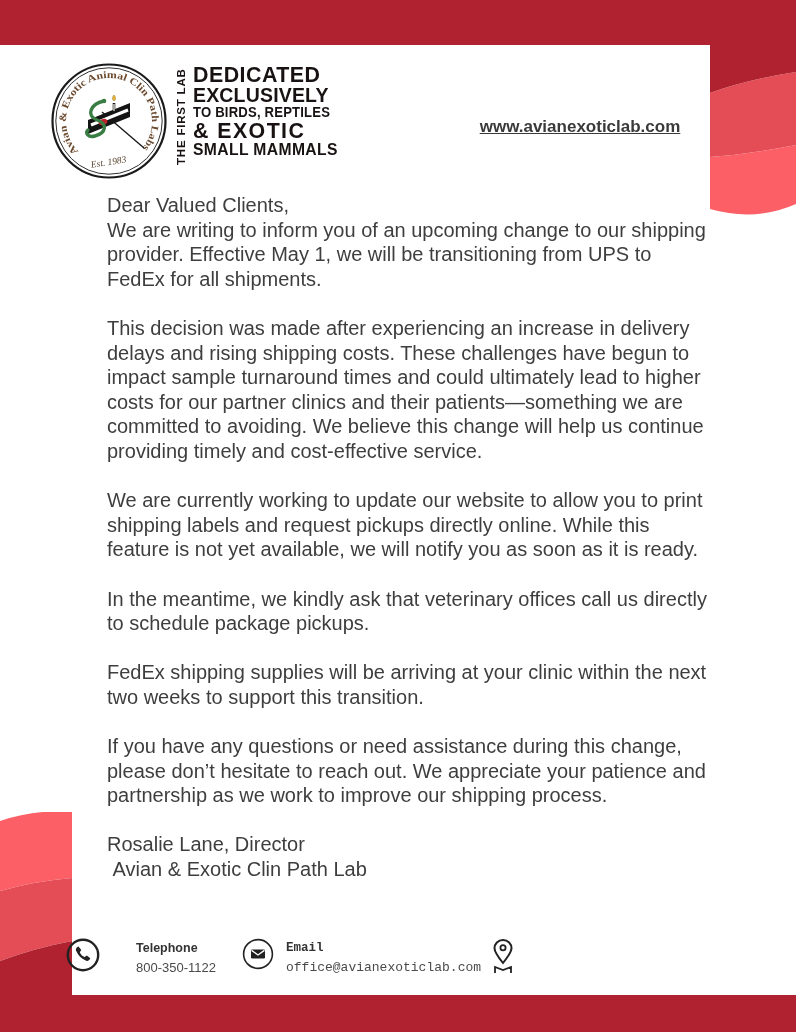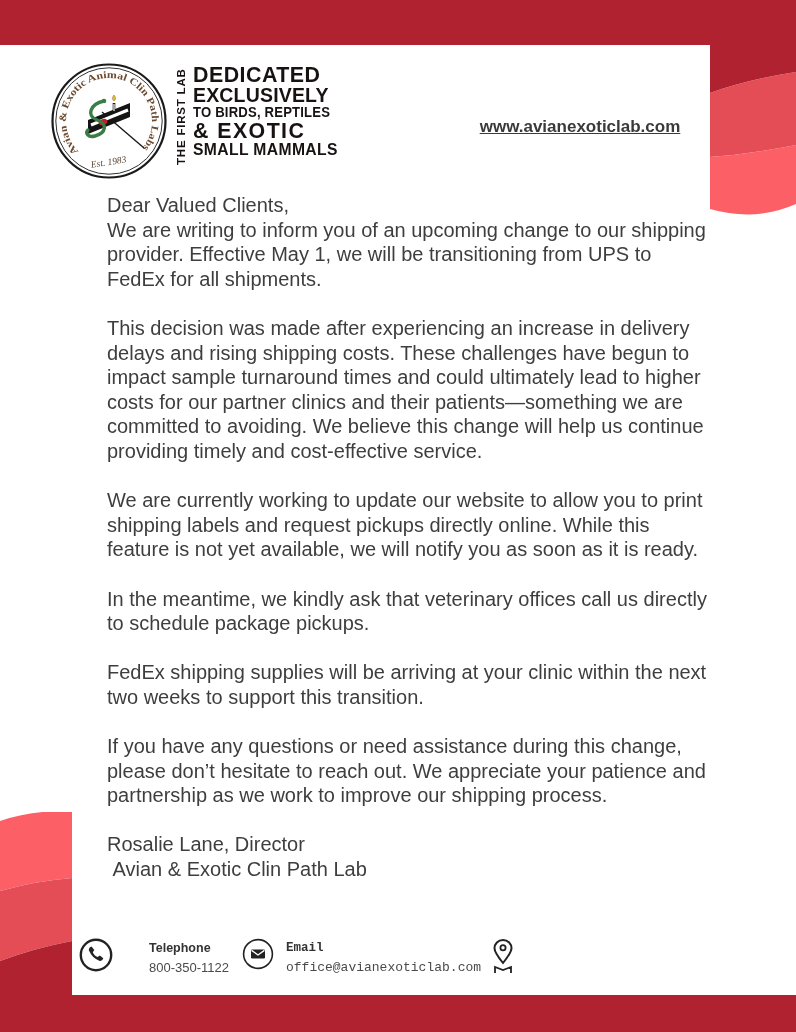--- a/index.html
+++ b/index.html
@@ -33,21 +33,21 @@
   
   .letter{position:absolute;left:107px;top:193px;width:600px;font-size:20px;line-height:24.6px;}
   .letter .salutation{margin:0;}
   .letter p{margin:0 0 24.6px 0;}
   .closing div{white-space:pre-wrap;}
   
   .f-col{position:absolute;top:938px;display:flex;align-items:flex-start;gap:12px;}
   .f-col .f-txt{display:flex;flex-direction:column;}
   .f-label{font-weight:bold;font-size:12.5px;color:#333333;margin-top:3px;}
   .f-value{font-size:13px;color:#4a4a4a;margin-top:5px;text-align:center;}
-  .fc1{left:79px;gap:36px;} .fc2{left:242px;font-family:Liberation Mono, monospace;} .fc3{left:491px;}
+  .fc1{left:66px;gap:36px;} .fc2{left:242px;font-family:Liberation Mono, monospace;} .fc3{left:491px;}
 </style>
 </head>
 <body>
 
 <div class="page">
 
   <div class="band-top"></div>
   <div class="band-bottom"></div>
 
   <svg class="corner-tr" viewBox="0 0 86 176" preserveAspectRatio="none">

